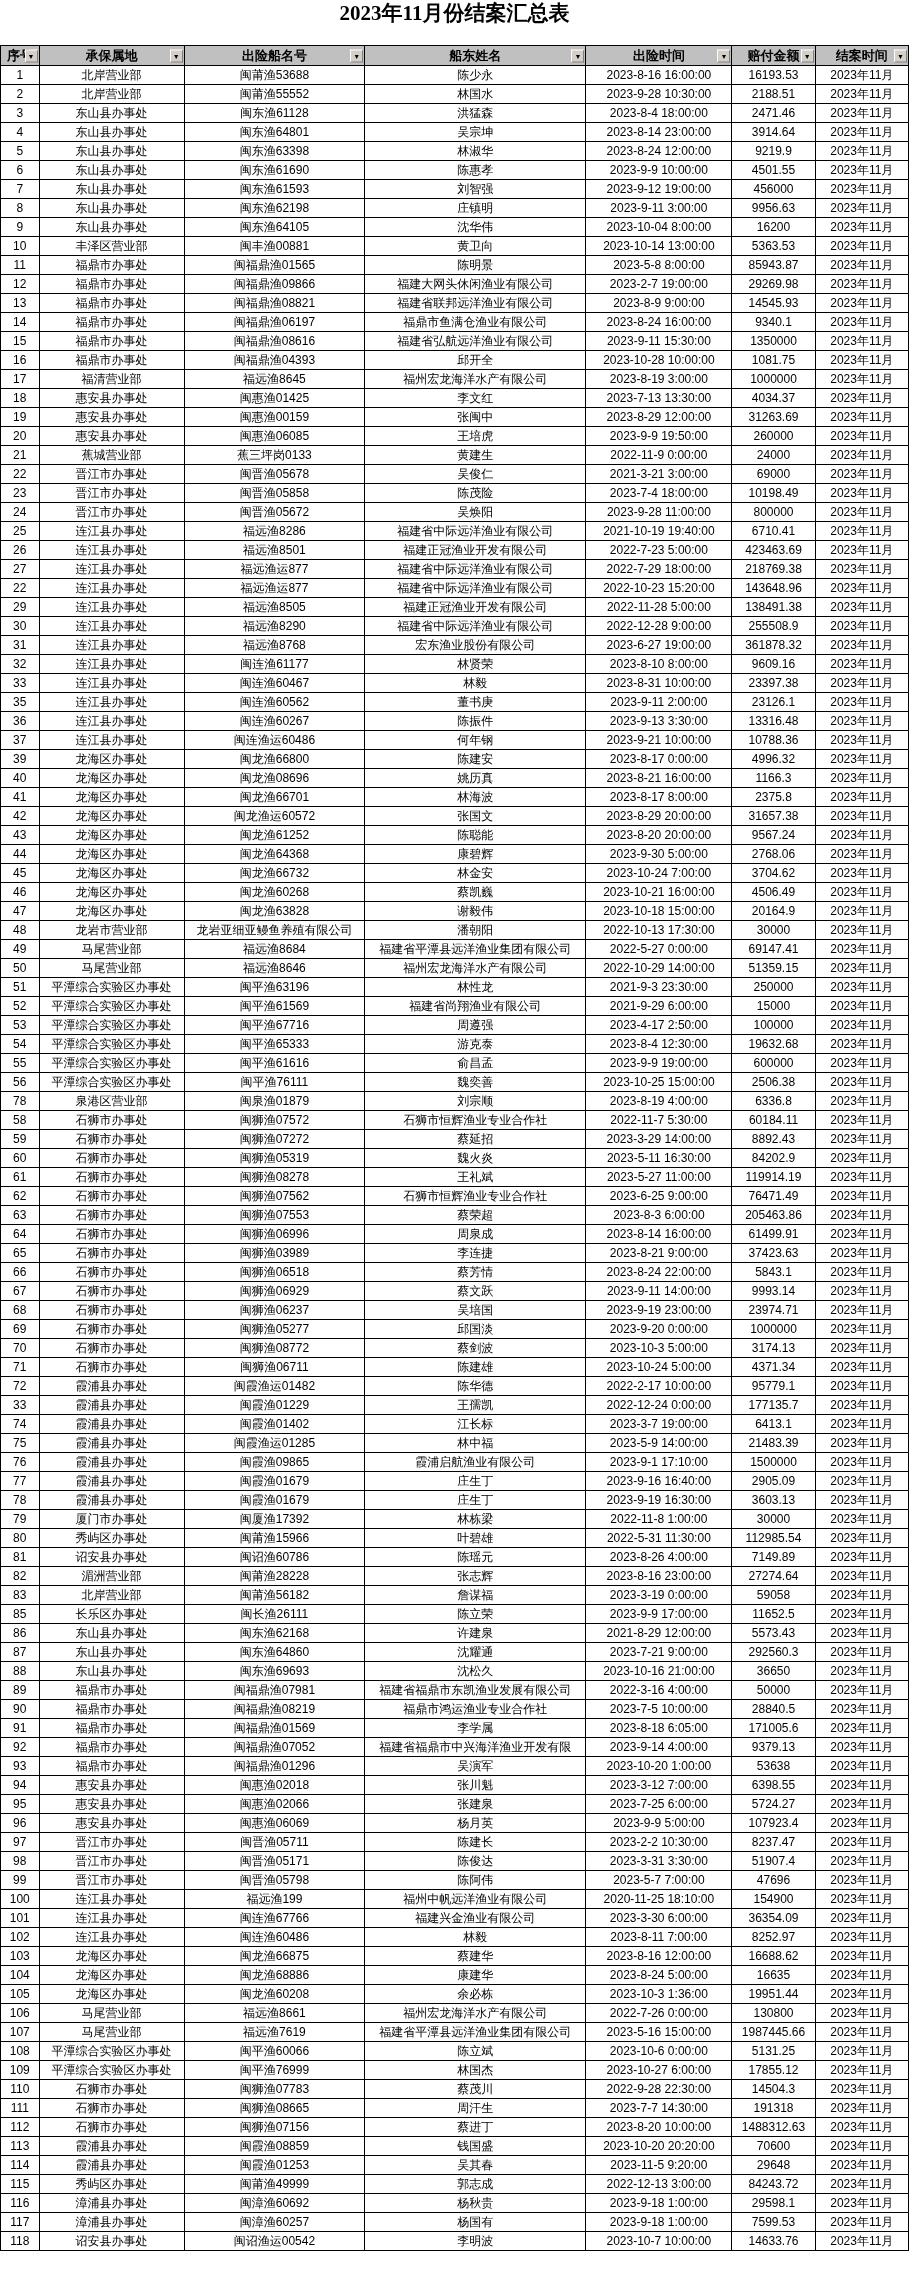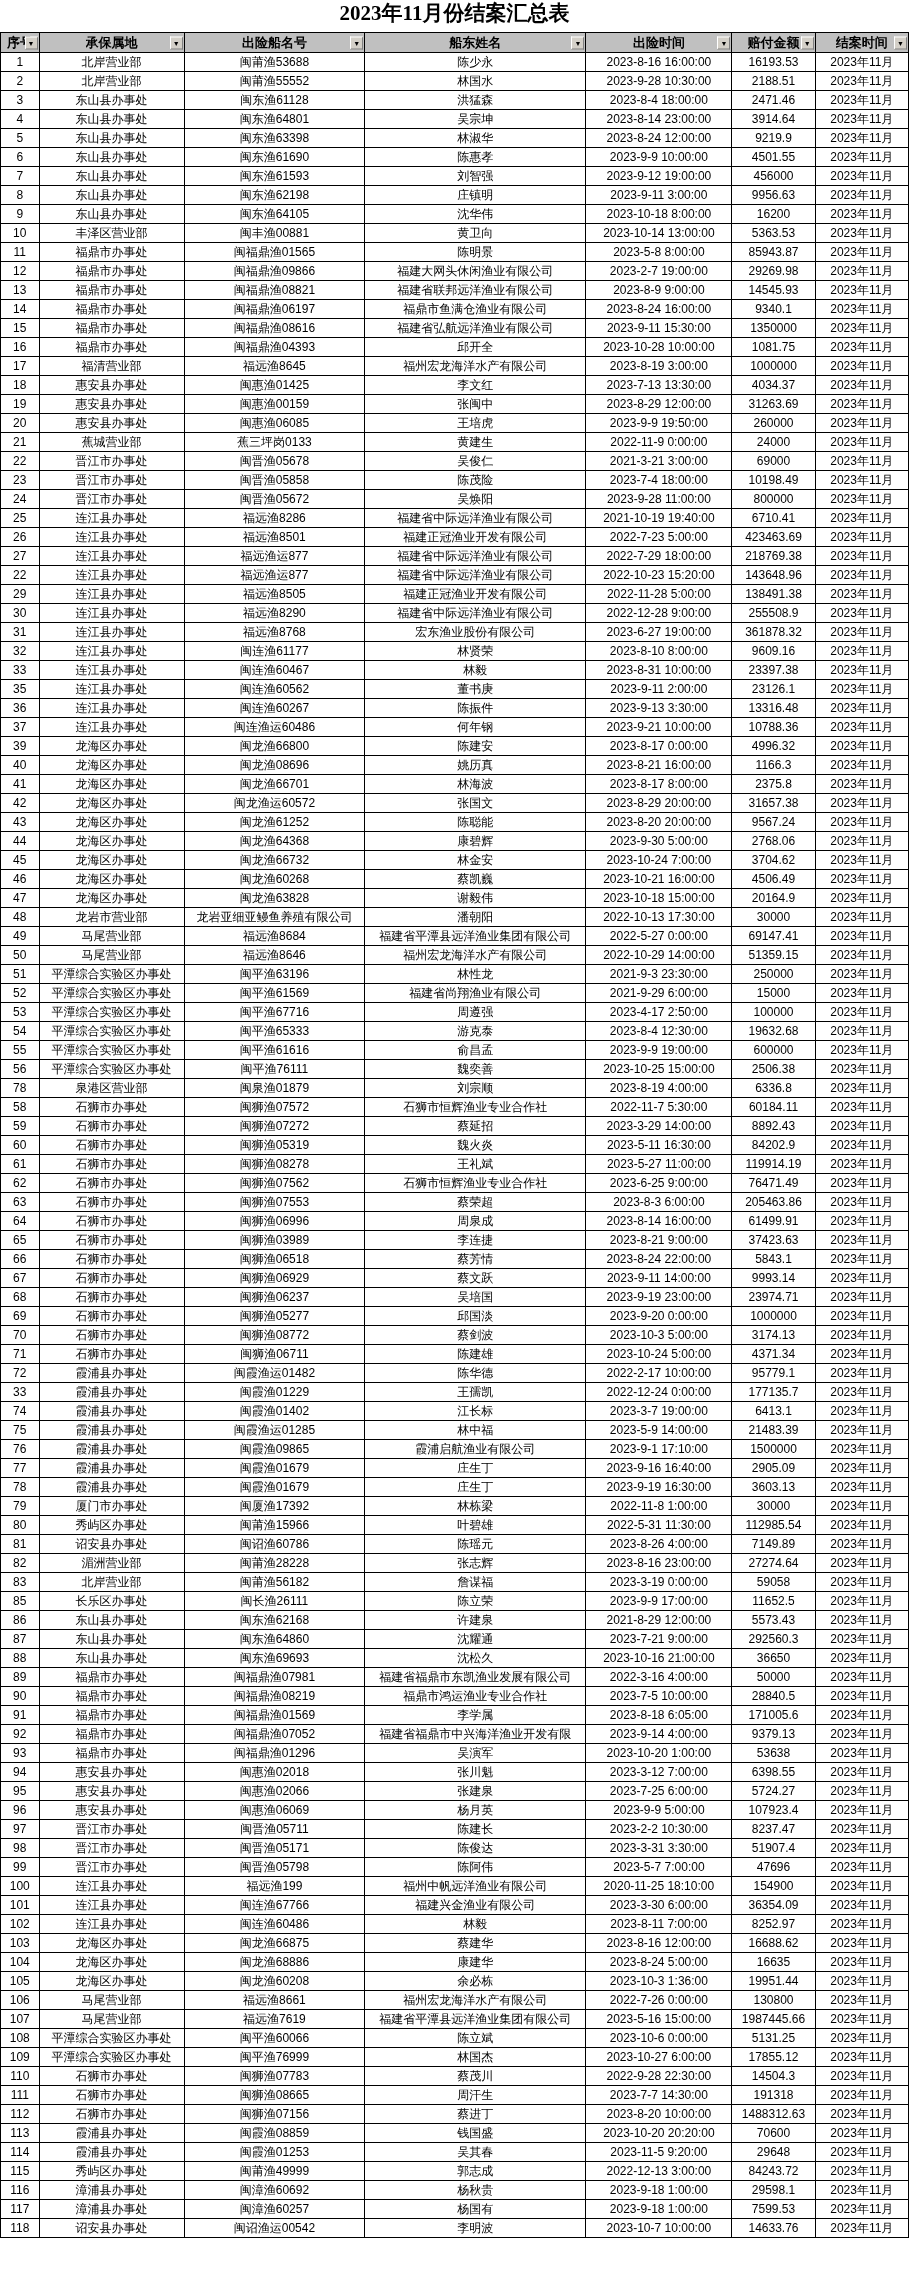--- a/index.html
+++ b/index.html
@@ -1,18 +1,18 @@
 <!DOCTYPE html>
 <html><head>
 <meta charset="utf-8">
 <style>
   html,body{margin:0;padding:0;background:#fff;}
   body{width:909px;font-family:"Liberation Sans","DejaVu Sans",sans-serif;color:#000;}
   .page{width:909px;}
-  .title{height:32px;line-height:27px;text-align:center;font-size:21px;font-weight:600;
+  .title{height:45px;line-height:27px;text-align:center;font-size:21px;font-weight:600;
          font-family:"Liberation Serif","DejaVu Serif",serif;white-space:nowrap;overflow:hidden;}
   table{border-collapse:collapse;table-layout:fixed;width:909px;}
   th,td{border:1px solid #000;overflow:hidden;white-space:nowrap;text-align:center;padding:0 1px;}
   thead th{height:19px;background:#c0c0c0;font-size:13px;font-weight:700;position:relative;}
   tbody td{height:18px;font-size:12px;background:#fff;}
   .c0{width:38px;} .c1{width:143px;} .c2{width:178px;} .c3{width:218px;}
   .c4{width:144px;} .c5{width:82px;} .c6{width:92px;}
   .flt{position:absolute;right:1px;top:50%;transform:translateY(-50%);
        width:13px;height:13px;background:#d4d0c8;border:1px solid;
        border-color:#fff #808080 #808080 #fff;font-size:7px;line-height:11px;
@@ -116,21 +116,21 @@
           <td>庄镇明</td>
           <td>2023-9-11 3:00:00</td>
           <td>9956.63</td>
           <td>2023年11月</td>
         </tr>
         <tr>
           <td>9</td>
           <td>东山县办事处</td>
           <td>闽东渔64105</td>
           <td>沈华伟</td>
-          <td>2023-10-18 8:00:00</td>
+          <td>2023-10-04 8:00:00</td>
           <td>16200</td>
           <td>2023年11月</td>
         </tr>
         <tr>
           <td>10</td>
           <td>丰泽区营业部</td>
           <td>闽丰渔00881</td>
           <td>黄卫向</td>
           <td>2023-10-14 13:00:00</td>
           <td>5363.53</td>

